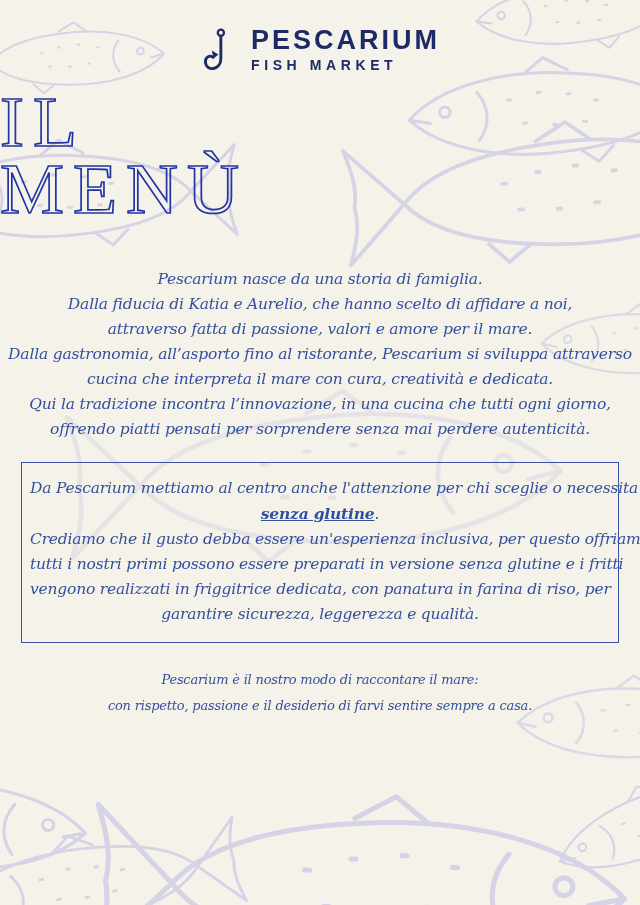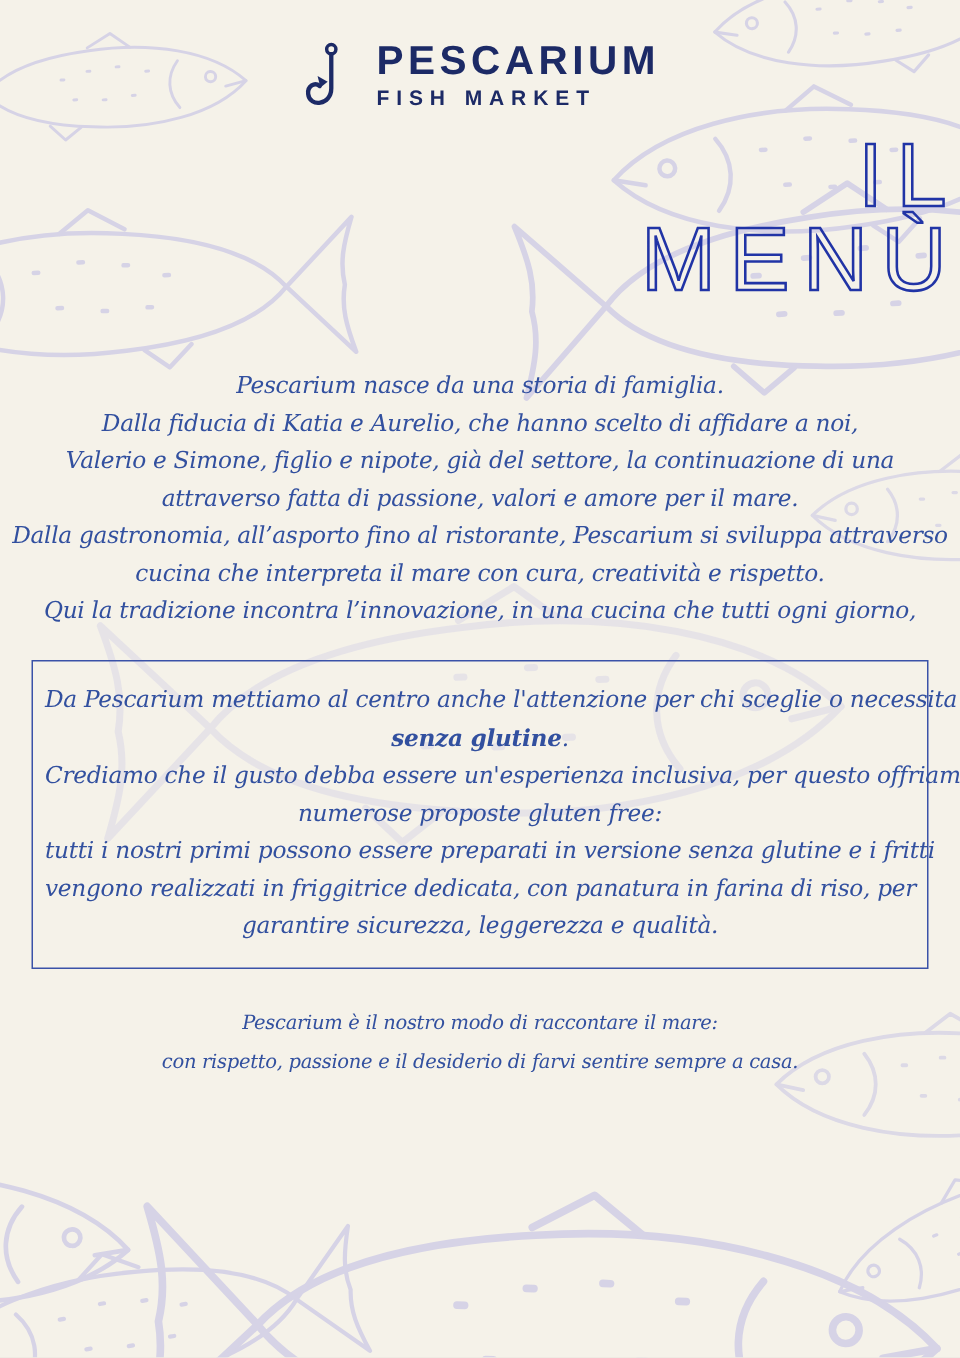--- a/index.html
+++ b/index.html
@@ -29,44 +29,44 @@
   }
   .tagline{
     font-family:"Liberation Sans", sans-serif;
     font-weight:700;font-size:14px;letter-spacing:4.6px;
     color:#1c2a66;margin-top:4px;line-height:1;
   }
   
   .menu-title{
     position:relative;
     margin-top:10px;
-    text-align:right;
-    font-family:Liberation Sans, sans-serif;
-    font-size:60px;line-height:0.93;
+    text-align:left;
+    font-family:Liberation Serif, serif;
+    font-size:72px;line-height:0.93;
     letter-spacing:9px;
     color:transparent;
     -webkit-text-stroke:1.7px #2134a6;
     font-weight:400;
   }
   @supports not (-webkit-text-stroke:1px black){
     .menu-title{color:#2134a6;}
   }
   
   .copy{position:relative;color:#32509f;}
   .intro{margin-top:44px;text-align:center;font-style:italic;
          font-size:15.5px;line-height:25px;letter-spacing:-0.2px;white-space:nowrap;}
   .gluten-box{
     box-sizing:border-box;
     width:598px;margin:20px auto 0;
     border:1.5px solid #3a52a8;
     padding:13px 8px 15px;
     text-align:center;font-style:italic;
     font-size:15.5px;line-height:25px;letter-spacing:-0.2px;white-space:nowrap;
   }
-  .bold-line b{font-weight:700;}
+  .bold-line b{font-weight:700;text-decoration:underline;}
   .closing{margin-top:24px;text-align:center;font-style:italic;
            font-size:13px;line-height:26px;letter-spacing:-0.2px;white-space:nowrap;}
 </style>
 </head>
 <body>
 
 <div class="page">
 
   <svg width="0" height="0" style="position:absolute">
     <defs>
@@ -141,32 +141,31 @@
   <div class="menu-title">
     <div>IL</div>
     <div>MENÙ</div>
   </div>
 
   <div class="copy">
 
     <div class="intro">
       <div>Pescarium nasce da una storia di famiglia.</div>
       <div>Dalla fiducia di Katia e Aurelio, che hanno scelto di affidare a noi,</div>
-      <div>Valerio e Simone, figlio e nipote, già del settore, la continuazione di una</div>
       <div>attraverso fatta di passione, valori e amore per il mare.</div>
       <div>Dalla gastronomia, all’asporto fino al ristorante, Pescarium si sviluppa attraverso</div>
-      <div>cucina che interpreta il mare con cura, creatività e rispetto.</div>
+      <div>cucina che interpreta il mare con cura, creatività e dedicata.</div>
       <div>Qui la tradizione incontra l’innovazione, in una cucina che tutti ogni giorno,</div>
+      <div>offrendo piatti pensati per sorprendere senza mai perdere autenticità.</div>
     </div>
 
     <div class="gluten-box">
       <div>Da Pescarium mettiamo al centro anche l'attenzione per chi sceglie o necessita il</div>
       <div class="bold-line"><b>senza glutine</b><span>.</span></div>
       <div>Crediamo che il gusto debba essere un'esperienza inclusiva, per questo offriamo</div>
-      <div>numerose proposte gluten free:</div>
       <div>tutti i nostri primi possono essere preparati in versione senza glutine e i fritti</div>
       <div>vengono realizzati in friggitrice dedicata, con panatura in farina di riso, per</div>
       <div>garantire sicurezza, leggerezza e qualità.</div>
     </div>
 
     <div class="closing">
       <div>Pescarium è il nostro modo di raccontare il mare:</div>
       <div>con rispetto, passione e il desiderio di farvi sentire sempre a casa.</div>
     </div>
   </div>

